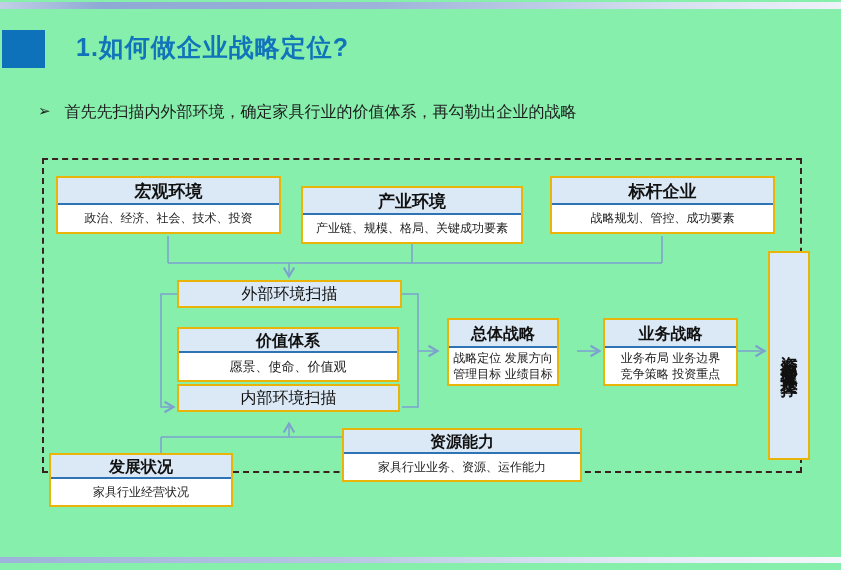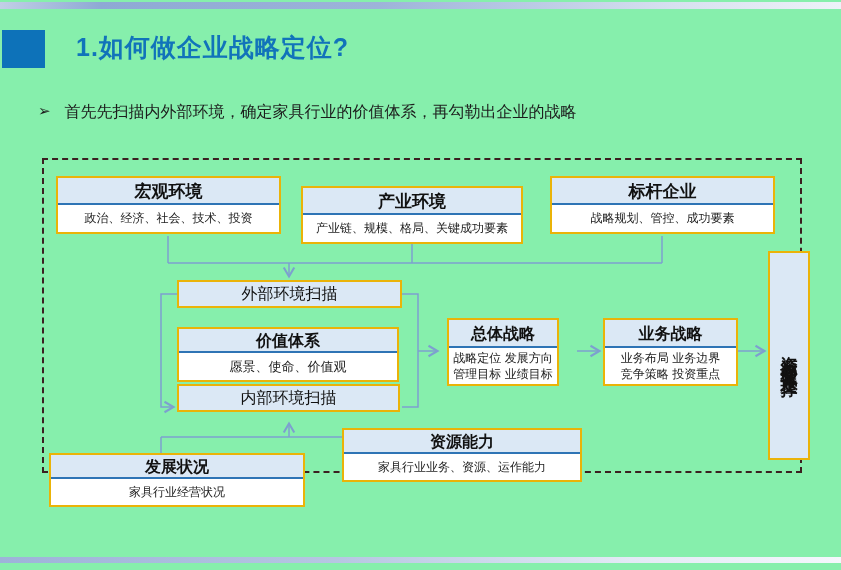--- a/index.html
+++ b/index.html
@@ -47,21 +47,21 @@
 
   
   .b-strat .dbox-header { height:28px; line-height:28px; font-size:16px; }
   .b-strat .dbox-body   { height:36px; font-size:12px; line-height:16px; }
   .b-overall  { left:447px; top:318px; width:112px; }
   .b-business { left:603px; top:318px; width:135px; }
 
   
   .b-bottom .dbox-header { height:24px; line-height:24px; font-size:16px; }
   .b-bottom .dbox-body   { height:26px; font-size:12px; }
-  .b-develop   { left:49px;  top:453px; width:256px; }
+  .b-develop   { left:49px;  top:453px; width:184px; }
   .b-resources { left:342px; top:428px; width:240px; }
 
   
   .b-support { left:768px; top:251px; width:42px; height:209px; background:#dbe8f5;
     display:flex; align-items:center; justify-content:center; }
   .b-support span { writing-mode:vertical-lr; text-orientation:upright;
     font-weight:bold; font-size:17px; color:#111; letter-spacing:3px; }
 </style>
 </head>
 <body>

